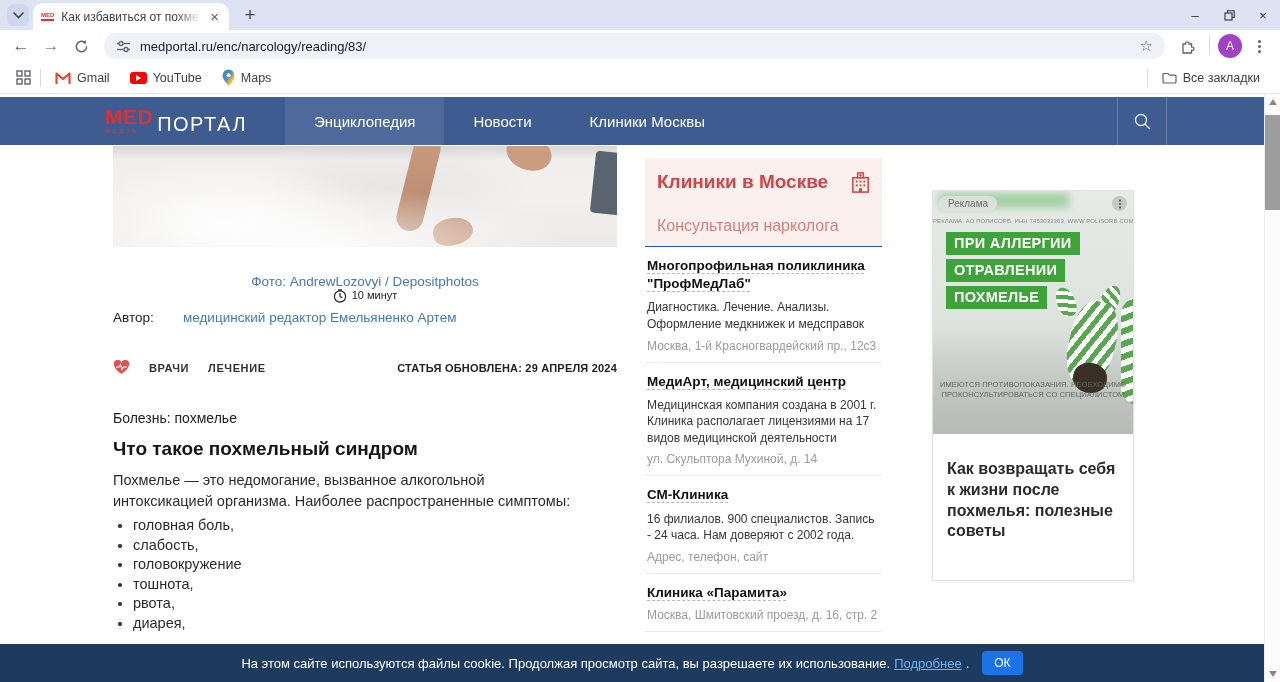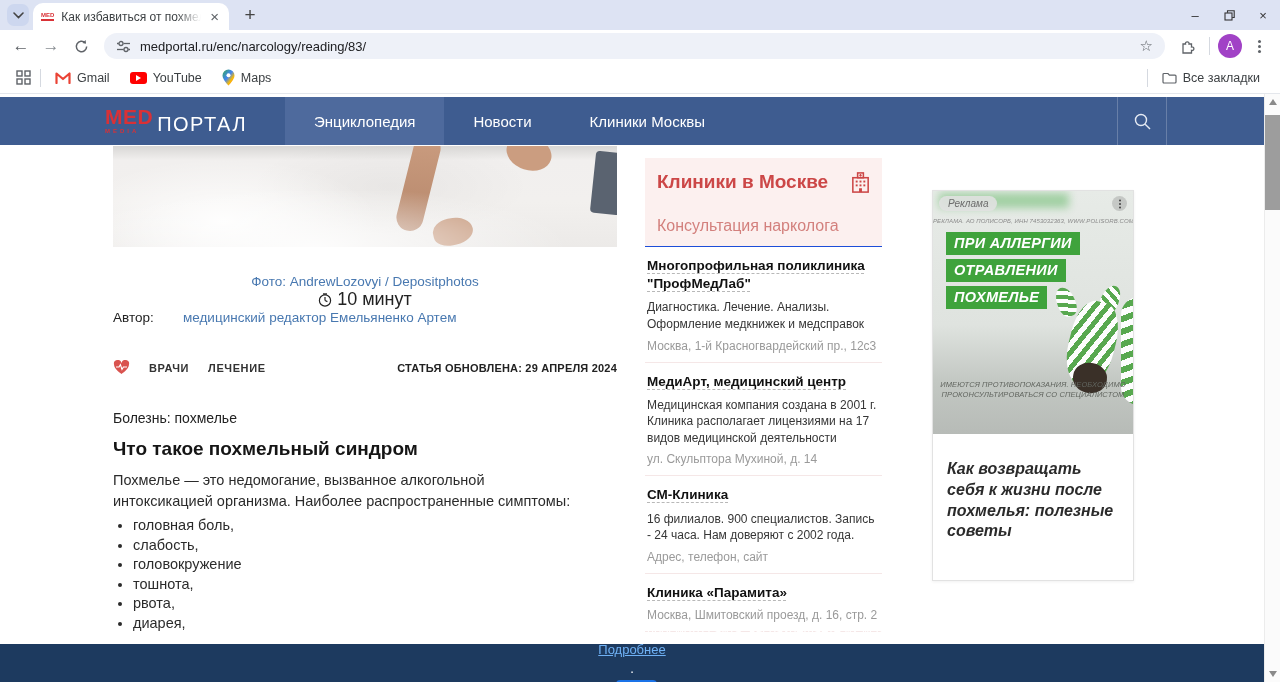--- a/index.html
+++ b/index.html
@@ -63,21 +63,21 @@
       radial-gradient(ellipse 200px 70px at 55% 40%, rgba(0,0,0,.04), transparent 70%),
       linear-gradient(180deg,#d8d7d5 0%,#f1efee 14%,#f2f0ee 55%,#eceae8 100%);}
   .arm{position:absolute;left:58%;top:-12px;width:27px;height:98px;border-radius:14px;background:linear-gradient(170deg,#cb9d80,#b5866a);transform:rotate(14deg);}
   .hand{position:absolute;left:63.5%;top:72px;width:40px;height:27px;border-radius:50% 60% 55% 50%;background:#c79a7e;transform:rotate(-12deg);}
   .elbow{position:absolute;left:78%;top:-10px;width:46px;height:34px;border-radius:50%;background:#cb9d80;transform:rotate(18deg);}
   .nightstand{position:absolute;right:-6px;top:6px;width:30px;height:62px;border-radius:4px;background:#5a6370;transform:rotate(6deg);}
   .duvet-hi{position:absolute;left:0;bottom:0;width:100%;height:55%;background:radial-gradient(ellipse 340px 80px at 40% 100%, rgba(255,255,255,.85), transparent 75%);}
 
   .credit-row{position:absolute;left:113px;top:180px;width:504px;display:flex;justify-content:space-between;align-items:center;flex-direction:column;}
   .credit-link{font-size:13.5px;color:var(--link-blue);cursor:pointer;}
-  .read-time{display:flex;align-items:center;gap:5px;font-size:18px;color:#222;}
+  .read-time{display:flex;gap:5px;font-size:11px;color:#222;}
   .author-row{position:absolute;left:113px;top:216px;font-size:13.5px;color:#222;}
   .author-label{display:inline-block;width:70px;}
   .author-link{color:var(--link-blue);cursor:pointer;}
   .tags-row{position:absolute;left:113px;top:266px;width:504px;display:flex;align-items:center;}
   .tag{font-size:11px;font-weight:700;color:#333;letter-spacing:.6px;margin-left:19px;cursor:pointer;}
   .updated{margin-left:auto;font-size:11px;font-weight:700;color:#222;letter-spacing:.2px;}
   .disease{position:absolute;left:113px;top:316px;font-size:14px;color:#222;}
   .h2{position:absolute;left:113px;top:344px;font-size:19px;font-weight:700;color:#151515;}
   .para{position:absolute;left:113px;top:376px;width:472px;font-size:14.5px;line-height:1.45;color:#2b2b2b;}
   .symptoms{position:absolute;left:133px;top:424px;font-size:14.5px;color:#2b2b2b;list-style:disc;}
@@ -89,21 +89,21 @@
   .clinics-title{font-size:19px;font-weight:700;color:var(--clinics-red);}
   .clinics-sub{font-size:16px;color:var(--clinics-pink);margin-top:24px;cursor:pointer;}
   .clinic{padding:10px 2px 9px;border-bottom:1px solid #f5e7e7;}
   .clinic-name{font-size:13.5px;font-weight:700;color:#111;line-height:1.35;cursor:pointer;
     text-decoration:underline dashed rgba(0,0,0,.28);text-underline-offset:3px;text-decoration-thickness:1px;}
   .clinic-desc{font-size:12px;color:#363636;line-height:1.38;margin-top:6px;}
   .clinic-addr{font-size:12px;color:#9a9a9a;margin-top:6px;}
   .clinic-desc:empty,.clinic-addr:empty{display:none;}
 
   
-  .ad-card{position:absolute;left:932px;top:96px;width:202px;background:#fff;border:1px solid #e2e2e2;box-shadow:0 1px 3px rgba(0,0,0,.06);font-style:italic;}
+  .ad-card{position:absolute;left:932px;top:96px;width:202px;background:#fff;border:1px solid #e2e2e2;box-shadow:0 1px 3px rgba(0,0,0,.06);}
   .ad-img{position:relative;height:243px;overflow:hidden;background:linear-gradient(180deg,#e7ebe7 0%,#dfe3df 55%,#c3c8c3 78%,#b7bbb7 100%);}
   .ad-blur{position:absolute;left:6px;top:2px;width:130px;height:15px;background:#4caf50;opacity:.45;filter:blur(4px);}
   .ad-badge{position:absolute;left:6px;top:5px;background:rgba(225,225,225,.88);color:#6c6c6c;font-size:10px;padding:2px 9px;border-radius:9px;}
   .ad-kebab{position:absolute;right:6px;top:5px;width:15px;height:15px;border-radius:50%;background:rgba(110,110,110,.28);display:flex;align-items:center;justify-content:center;cursor:pointer;}
   .ad-kebab .dots{width:2px;height:2px;background:#444;box-shadow:0 -3.5px 0 #444,0 3.5px 0 #444;}
   .ad-legal-top{position:absolute;left:0;top:27px;width:100%;font-size:6px;color:#8a8a8a;text-align:center;white-space:nowrap;letter-spacing:.1px;}
   .ad-lines{position:absolute;left:13px;top:41px;}
   .ad-line{display:table;background:var(--ad-green);color:#fff;font-weight:700;font-size:14.5px;padding:3px 8px 4px;margin-bottom:4px;letter-spacing:.3px;}
   .zebra{position:absolute;right:-14px;top:98px;width:104px;height:120px;}
   .zebra-head{position:absolute;left:26px;top:12px;width:46px;height:86px;border-radius:40% 42% 46% 46%;transform:rotate(14deg);
@@ -117,21 +117,21 @@
   .bottle-cap{position:absolute;left:0;top:0;width:100%;height:9px;border-radius:7px 7px 0 0;background:linear-gradient(90deg,#d8d8d8,#fff 40%,#d2d2d2);}
   .bottle-label{position:absolute;left:5px;top:14px;width:76px;height:20px;background:var(--ad-green);color:#fff;font-size:8.5px;font-weight:700;display:flex;align-items:center;justify-content:center;gap:5px;letter-spacing:.2px;}
   .bottle-brand-sm{position:absolute;left:7px;top:7px;font-size:5px;color:#8c8c8c;letter-spacing:.4px;}
   .barcode{position:absolute;right:8px;top:52px;width:26px;height:34px;background:repeating-linear-gradient(90deg,#9a9a9a 0 1px,#fff 1px 3px);border:3px solid #fff;}
   .bottle-lines{position:absolute;left:8px;top:44px;width:40px;height:40px;
     background:repeating-linear-gradient(180deg,#c9c9c9 0 1px,transparent 1px 7px);}
   .ad-legal-bottom{position:absolute;left:0;bottom:34px;width:100%;padding:0 6px;font-size:7.5px;line-height:1.35;color:#61655f;text-align:center;letter-spacing:.1px;}
   .ad-caption{padding:13px 14px 38px;font-size:16px;font-weight:700;line-height:1.3;color:#2b2b2b;margin-top:12px;}
 
   
-  .cookie{position:absolute;left:0;bottom:0;width:1264px;height:38px;background:var(--cookie-navy);display:flex;align-items:center;justify-content:center;gap:4px;z-index:30;flex-direction:column;}
+  .cookie{position:absolute;left:0;bottom:0;width:1264px;height:38px;background:var(--cookie-navy);display:flex;align-items:center;justify-content:center;gap:4px;z-index:30;}
   .cookie-text{color:#fff;font-size:13px;}
   .cookie-link{color:#6fb1f5;font-size:13px;text-decoration:underline;cursor:pointer;}
   .cookie-ok{margin-left:9px;background:var(--ok-blue);color:#fff;font-size:12px;border:none;border-radius:4px;padding:5px 12px;cursor:pointer;}
 
   
   .scrollbar{position:absolute;right:0;top:0;width:16px;height:588px;background:#fbfbfb;border-left:1px solid #ececec;z-index:40;}
   .sb-up{position:absolute;top:5px;left:4px;width:0;height:0;border-left:4px solid transparent;border-right:4px solid transparent;border-bottom:6px solid #8a8a8a;}
   .sb-down{position:absolute;bottom:5px;left:4px;width:0;height:0;border-left:4px solid transparent;border-right:4px solid transparent;border-top:6px solid #8a8a8a;}
   .sb-thumb{position:absolute;top:21px;left:0;width:15px;height:95px;background:#9d9d9d;}
 

